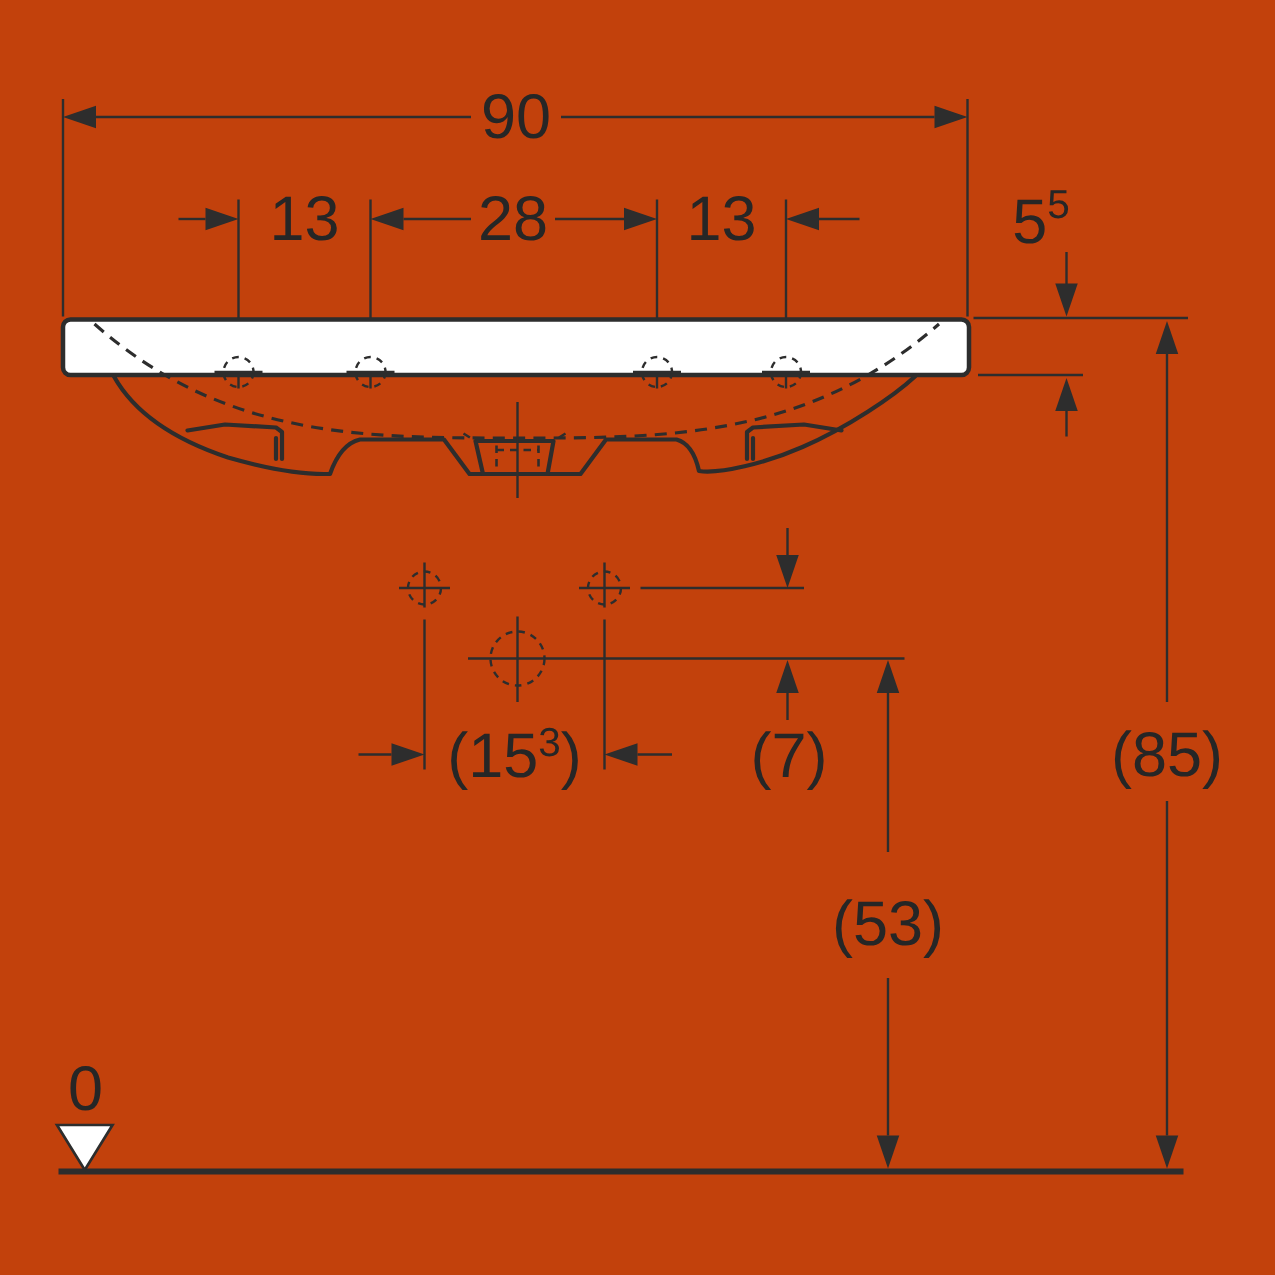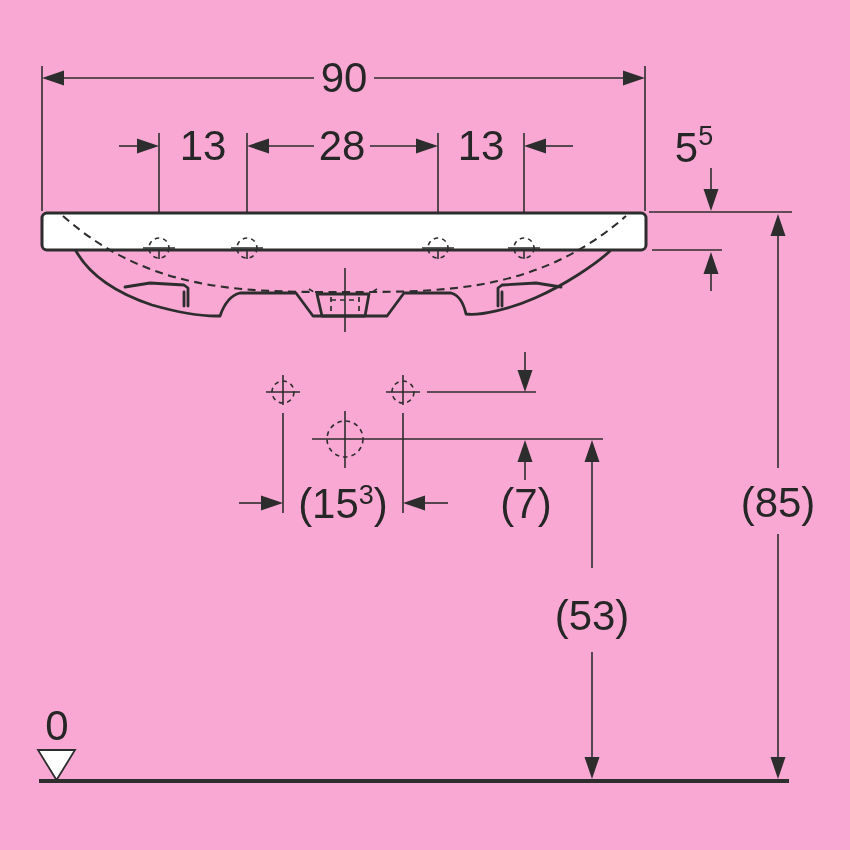--- a/index.html
+++ b/index.html
@@ -4,21 +4,21 @@
 <style>
   html, body {
     margin: 0;
     padding: 0;
     background: #ffffff;
   }
   .stage {
     position: relative;
     width: 850px;
     height: 850px;
-    background: #f9a8d4;
+    background: #c2410c;
     font-family: "Liberation Sans", sans-serif;
   }
   svg text {
     font-family: "Liberation Sans", sans-serif;
     fill: #262626;
   }
   .dim-text  { font-size: 42px; }
   .sup-text  { font-size: 27px; }
   .thin  { stroke: #2d2d2d; stroke-width: 1.6; fill: none; }
   .thick { stroke: #2d2d2d; stroke-width: 2.8; fill: none;

